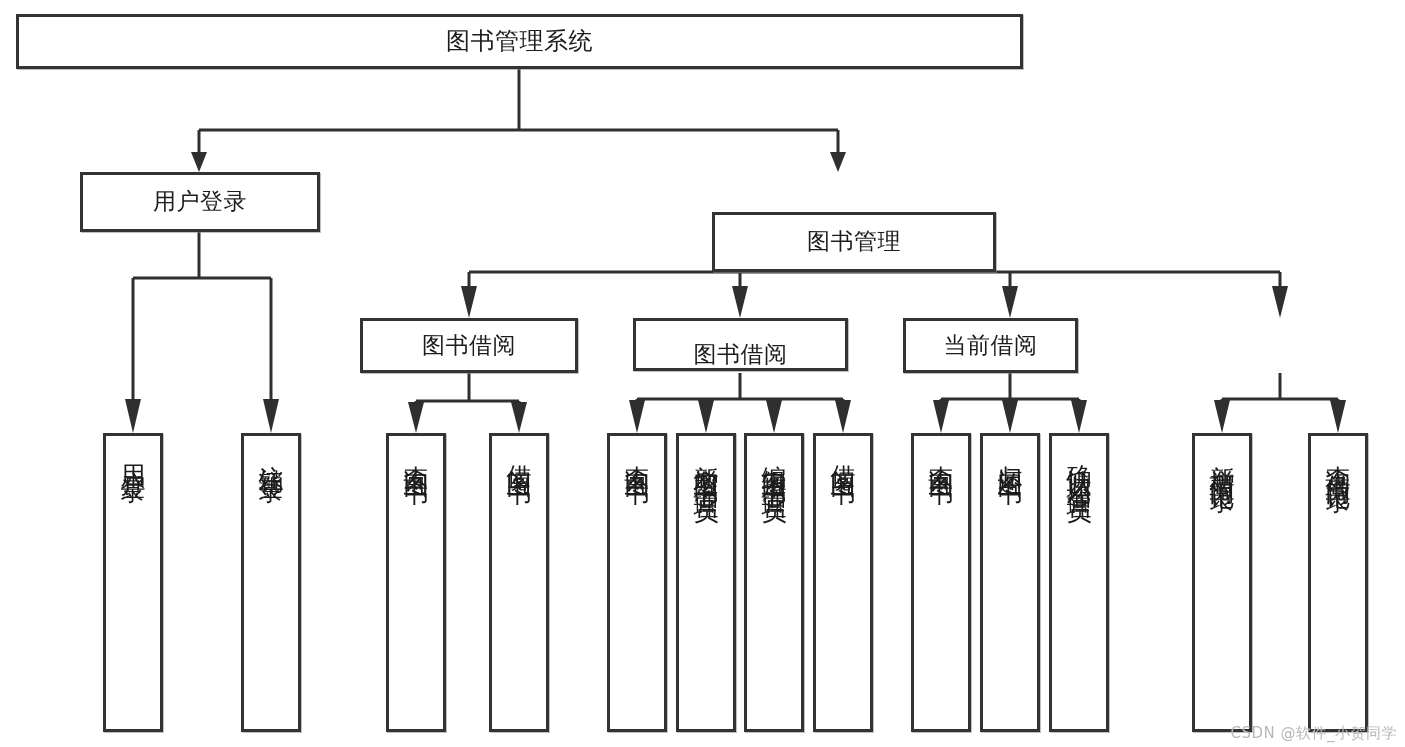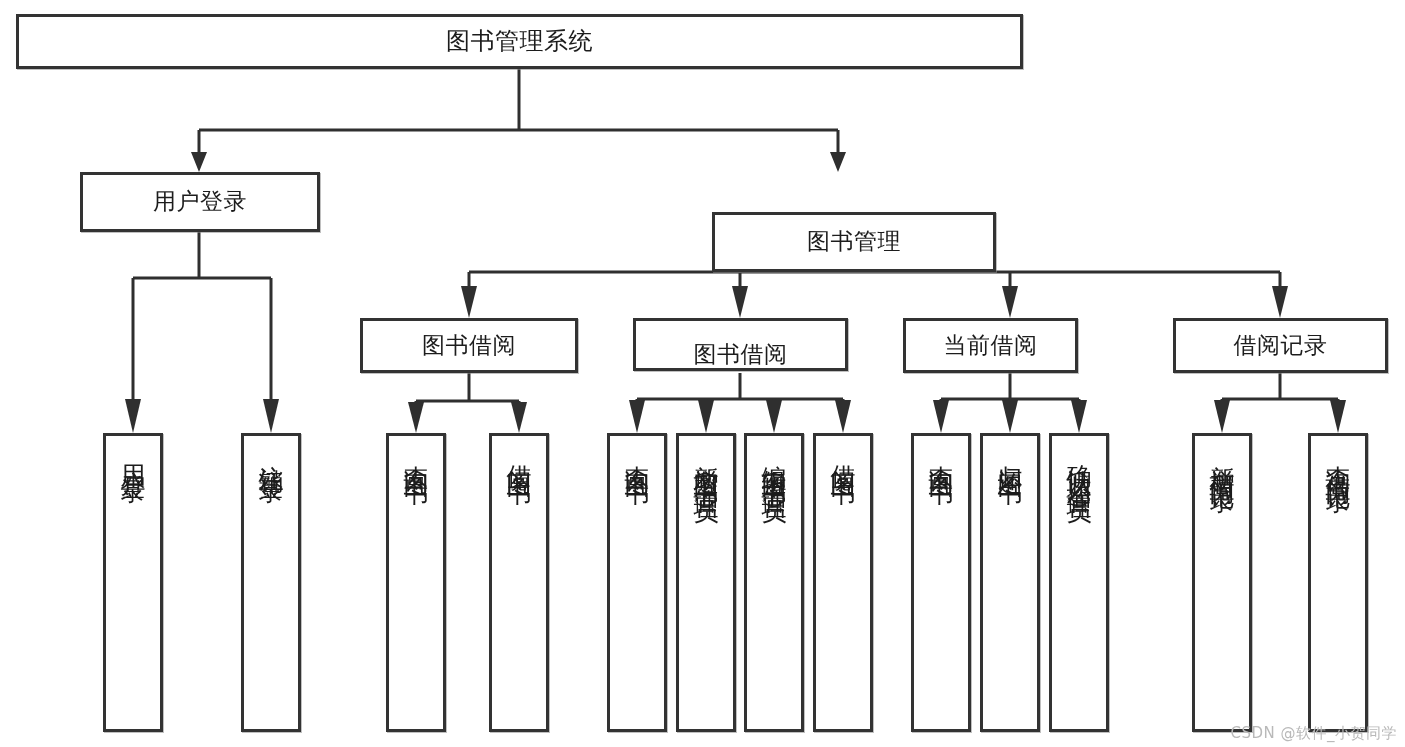--- a/index.html
+++ b/index.html
@@ -162,23 +162,20 @@
 
   <div class="node horiz" style="left:360px;top:318px;width:218px;height:55px;">
     <span class="label">图书借阅</span>
   </div>
   <div class="node horiz" style="left:633px;top:318px;width:215px;height:53px;align-items:flex-end;">
     <span class="label">图书借阅</span>
   </div>
   <div class="node horiz" style="left:903px;top:318px;width:175px;height:55px;">
     <span class="label">当前借阅</span>
   </div>
-  <div class="node horiz" style="left:1173px;top:318px;width:215px;height:55px;">
-    <span class="label">借阅记录</span>
-  </div>
 
   <div class="node vert" style="left:103px;top:433px;width:60px;height:299px;">
     <span class="label">用户登录</span>
   </div>
   <div class="node vert" style="left:241px;top:433px;width:60px;height:299px;">
     <span class="label">注销登录</span>
   </div>
 
   <div class="node vert" style="left:386px;top:433px;width:60px;height:299px;">
     <span class="label">查询图书</span>

